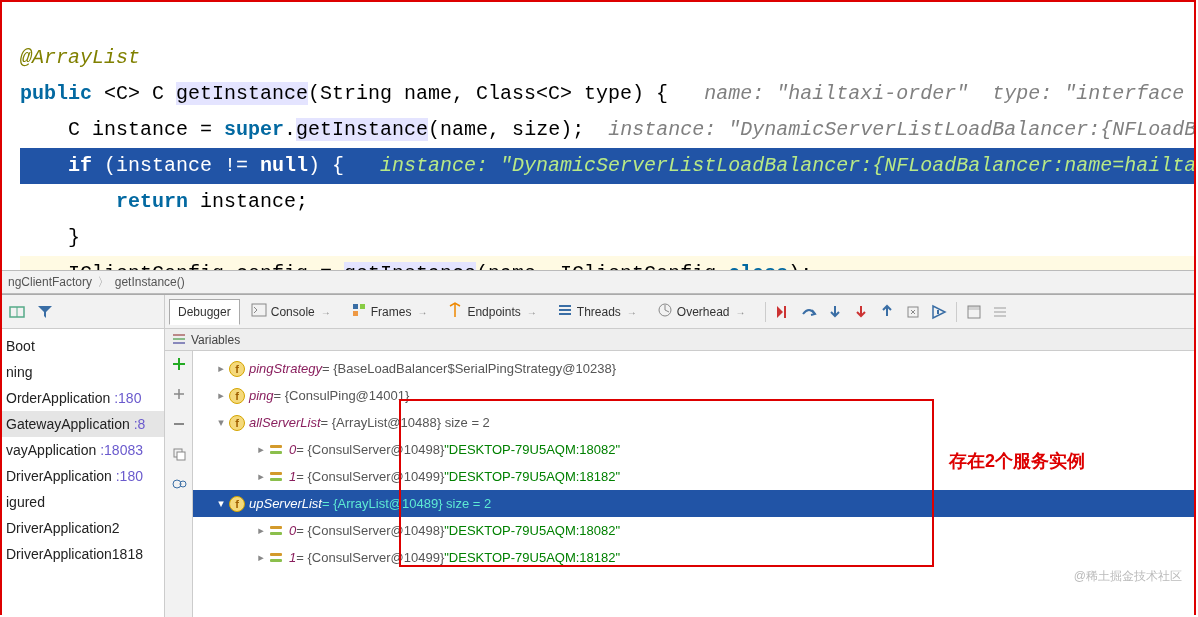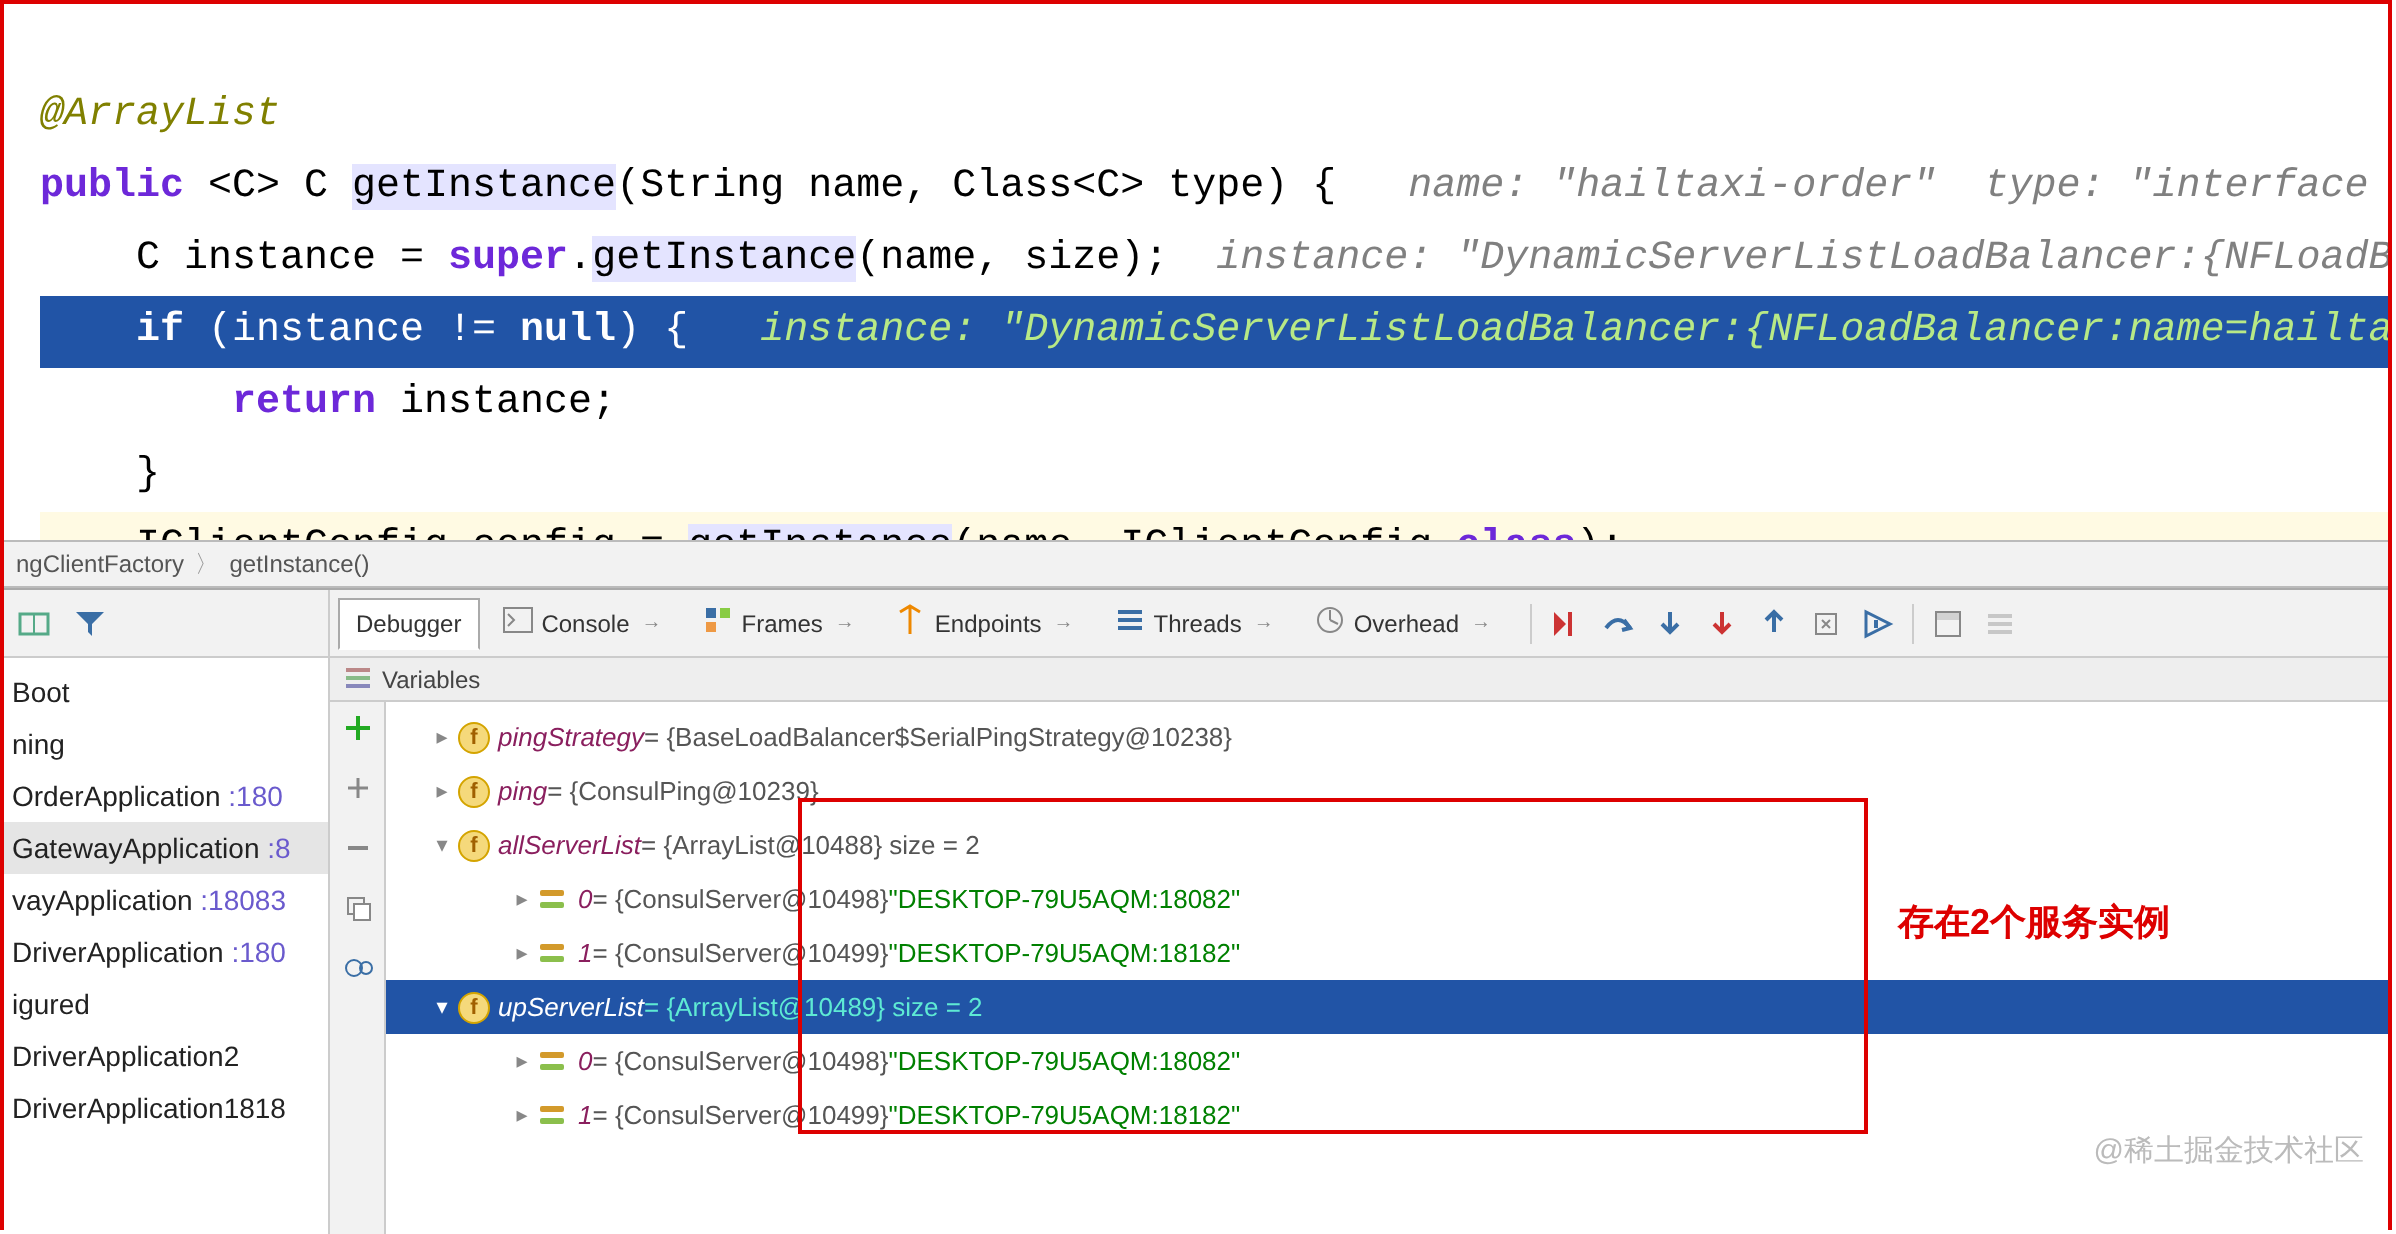--- a/index.html
+++ b/index.html
@@ -22,21 +22,21 @@
     .code-area {
       font-family: "Courier New", monospace;
       font-size: 20px;
       line-height: 36px;
       padding: 2px 0 0 18px;
       white-space: pre;
       background: #fff;
       height: 268px;
       overflow: hidden;
     }
-    .code-area .kw { color: #6d28d9; font-weight: bold; }
+    .code-area .kw { color: #0369a1; font-weight: bold; }
     .code-area .ann { color: #808000; font-style: italic; }
     .code-area .cmt { color: #808080; font-style: italic; }
     .code-area .hl { background: #e4e4ff; }
     .code-area .debugline { background: #2154a6; color: #fff; display: inline-block; width: 100%; }
     .code-area .debugline .kw { color: #fff; }
     .code-area .debugline .cmt { color: #b8e986; font-style: italic; }
     .code-area .yellowline { background: #fffae3; display: inline-block; width: 100%; }
     .breadcrumb {
       border-top: 1px solid #bbb;
       border-bottom: 1px solid #bbb;
@@ -212,21 +212,21 @@
       top: 98px;
       color: #d00;
       font-size: 18px;
       font-weight: bold;
     }
     .watermark {
       position: absolute;
       right: 12px;
       bottom: 32px;
       color: #bbb;
-      font-size: 15px;
+      font-size: 12px;
     }
     .small-svg { width: 16px; height: 16px; }
   </style>
 </head>
 <body>
 
 <div class="main-frame">
 
   <div class="code-area">
 <span class="ann">@ArrayList</span>
@@ -420,21 +420,21 @@
           <div class="tree-row" style="padding-left:20px">
             <span class="arrow">▸</span>
             <span class="ficon">f</span>
             <span class="fname">pingStrategy</span>
             <span class="fval"> = {BaseLoadBalancer$SerialPingStrategy@10238}</span>
           </div>
           <div class="tree-row" style="padding-left:20px">
             <span class="arrow">▸</span>
             <span class="ficon">f</span>
             <span class="fname">ping</span>
-            <span class="fval"> = {ConsulPing@10239}</span>
+            <span class="fval"> = {ConsulPing@14001}</span>
           </div>
           <div class="tree-row" style="padding-left:20px">
             <span class="arrow">▾</span>
             <span class="ficon">f</span>
             <span class="fname">allServerList</span>
             <span class="fval"> = {ArrayList@10488}  size = 2</span>
           </div>
           <div class="tree-row" style="padding-left:60px">
             <span class="arrow">▸</span>
             <span class="eicon"></span>

